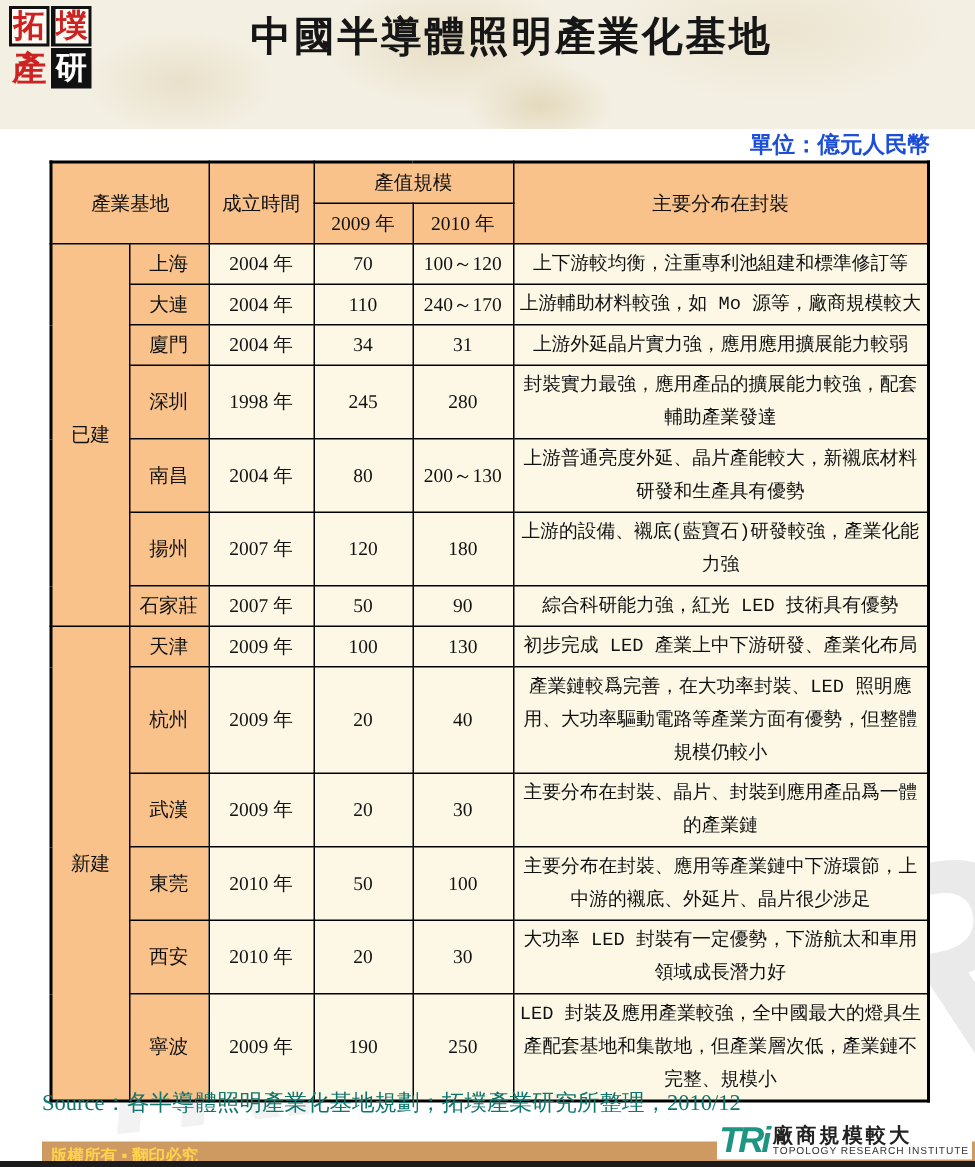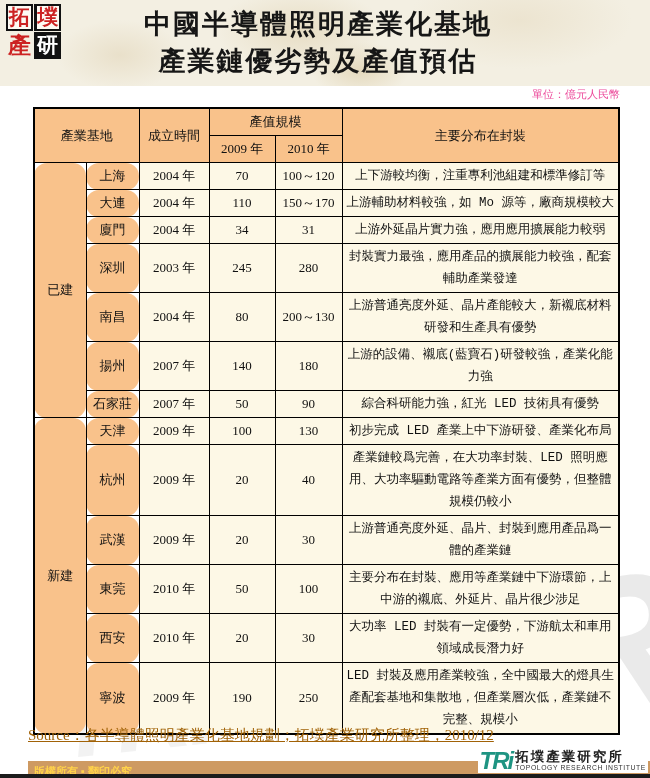--- a/index.html
+++ b/index.html
@@ -22,51 +22,51 @@
   
   .seal { position:absolute; top:4px; left:6px; width:56px; height:56px;
           display:grid; grid-template-columns:27px 27px; grid-template-rows:27px 27px; gap:1px; z-index:2; }
   .seal span { display:flex; align-items:center; justify-content:center;
                font-weight:bold; font-size:21px; line-height:1; }
   .seal .c0 { color:var(--logo_red); background:#fdfaf3; border:2px solid #111; }
   .seal .c1 { color:var(--logo_red); background:#fdfaf3; border:2px solid #111; border-left-width:3px; }
   .seal .c2 { color:var(--logo_red); background:transparent; font-size:23px; }
   .seal .c3 { color:#fff; background:#111; }
   
-  .title { position:absolute; top:6px; left:68px; width:500px; text-align:center;
+  .title { position:absolute; top:6px; left:91px; width:500px; text-align:center;
            font-weight:bold; color:#161616; z-index:2; }
   .title div { font-size:27px; line-height:37px; letter-spacing:2px; }
   
-  .unit { position:absolute; top:87px; right:30px; font-size:11px; color:#ec4899; z-index:2; }
+  .unit { position:absolute; top:87px; right:30px; font-size:15px; color:#1d4ed8; z-index:2;font-weight:bold; }
   
   .wm-right { position:absolute; top:540px; right:-70px; z-index:0;
               font-family:"Liberation Sans",sans-serif; font-style:italic; font-weight:bold;
               font-size:190px; letter-spacing:-8px; color:rgba(125,125,125,0.16);
               transform:rotate(-10deg); }
   .wm-bottom { position:absolute; top:655px; left:55px; z-index:0;
                font-family:"Liberation Sans",sans-serif; font-style:italic; font-weight:bold;
                font-size:105px; letter-spacing:-4px; color:rgba(125,125,125,0.10);
                transform:rotate(-6deg); }
   .wm-dot { position:absolute; top:648px; right:55px; width:13px; height:13px; border-radius:50%;
             background:rgba(225,70,70,0.45); z-index:0; }
   
   table.main { position:absolute; top:107px; left:33px; width:585px; z-index:1;
                border-collapse:collapse; table-layout:fixed;
                font-size:12.5px; color:#111; }
   table.main th, table.main td { border:1px solid #000; text-align:center; vertical-align:middle;
                                  padding:2px 3px; line-height:22px; }
   table.main { border:2px solid #000; }
   table.main th { background:var(--peach); font-weight:normal; font-size:13px; }
   thead tr.r1 { height:24px; } thead tr.r2 { height:26px; }
-  td.group-cell, td.city-cell { background:var(--peach); font-size:13px;border-radius:13px; }
+  td.group-cell, td.city-cell { background:var(--peach); font-size:13px; }
   td.data-cell { background:var(--cream); font-size:13px; }
   td.note-cell { background:var(--cream); font-size:12.5px; padding:2px 6px;font-family:Liberation Mono, monospace; }
   tbody tr { height:26px; }
   
-  .source { position:absolute; top:726px; left:28px; font-size:15px; color:#a16207; z-index:2;text-decoration:underline; }
+  .source { position:absolute; top:726px; left:28px; font-size:15px; color:#0f766e; z-index:2; }
   
   .footer-bar { position:absolute; left:0; bottom:4px; width:650px; height:13px;
                 background:var(--bar); z-index:3;margin-left:28px; }
   .footer-bar span { display:inline-block; padding-left:6px; font-family:"Liberation Sans",sans-serif;
                      font-size:11px; font-weight:bold; line-height:13px; color:var(--bar_text); }
   .black-strip { position:absolute; left:0; bottom:0; width:650px; height:4px; background:#1c1c1c; z-index:3; }
   
   .tri-logo { position:absolute; right:2px; bottom:5px; background:#fff; z-index:4;
               display:flex; align-items:center; gap:3px; padding:1px 2px; }
   .tri-acronym { font-family:"Liberation Sans",sans-serif; font-style:italic; font-weight:bold;
@@ -81,21 +81,20 @@
 
 <div class="banner"></div>
 <div class="seal">
   <span class="c0">拓</span>
   <span class="c1">墣</span>
   <span class="c2">產</span>
   <span class="c3">研</span>
 </div>
 <div class="title">
   <div>中國半導體照明產業化基地</div>
-  <div>產業鏈優劣勢及產值預估</div>
 </div>
 <div class="unit">單位：億元人民幣</div>
 
 <div class="wm-right">TRi</div>
 <div class="wm-bottom">TRi</div>
 <div class="wm-dot"></div>
 
 <table class="main">
   <colgroup>
     <col style="width:52px">
@@ -123,48 +122,48 @@
         <td class="city-cell">上海</td>
         <td class="data-cell">2004 年</td>
         <td class="data-cell">70</td>
         <td class="data-cell">100～120</td>
         <td class="note-cell">上下游較均衡，注重專利池組建和標準修訂等</td>
       </tr>
       <tr>
         <td class="city-cell">大連</td>
         <td class="data-cell">2004 年</td>
         <td class="data-cell">110</td>
-        <td class="data-cell">150～170</td>
+        <td class="data-cell">240～170</td>
         <td class="note-cell">上游輔助材料較強，如 Mo 源等，廠商規模較大</td>
       </tr>
       <tr>
         <td class="city-cell">廈門</td>
         <td class="data-cell">2004 年</td>
         <td class="data-cell">34</td>
         <td class="data-cell">31</td>
         <td class="note-cell">上游外延晶片實力強，應用應用擴展能力較弱</td>
       </tr>
       <tr>
         <td class="city-cell">深圳</td>
-        <td class="data-cell">2003 年</td>
+        <td class="data-cell">1998 年</td>
         <td class="data-cell">245</td>
         <td class="data-cell">280</td>
         <td class="note-cell">封裝實力最強，應用產品的擴展能力較強，配套輔助產業發達</td>
       </tr>
       <tr>
         <td class="city-cell">南昌</td>
         <td class="data-cell">2004 年</td>
         <td class="data-cell">80</td>
         <td class="data-cell">200～130</td>
         <td class="note-cell">上游普通亮度外延、晶片產能較大，新襯底材料研發和生產具有優勢</td>
       </tr>
       <tr>
         <td class="city-cell">揚州</td>
         <td class="data-cell">2007 年</td>
-        <td class="data-cell">140</td>
+        <td class="data-cell">120</td>
         <td class="data-cell">180</td>
         <td class="note-cell">上游的設備、襯底(藍寶石)研發較強，產業化能力強</td>
       </tr>
       <tr>
         <td class="city-cell">石家莊</td>
         <td class="data-cell">2007 年</td>
         <td class="data-cell">50</td>
         <td class="data-cell">90</td>
         <td class="note-cell">綜合科研能力強，紅光 LED 技術具有優勢</td>
       </tr>
@@ -181,21 +180,21 @@
         <td class="data-cell">2009 年</td>
         <td class="data-cell">20</td>
         <td class="data-cell">40</td>
         <td class="note-cell">產業鏈較爲完善，在大功率封裝、LED 照明應用、大功率驅動電路等產業方面有優勢，但整體規模仍較小</td>
       </tr>
       <tr>
         <td class="city-cell">武漢</td>
         <td class="data-cell">2009 年</td>
         <td class="data-cell">20</td>
         <td class="data-cell">30</td>
-        <td class="note-cell">上游普通亮度外延、晶片、封裝到應用產品爲一體的產業鏈</td>
+        <td class="note-cell">主要分布在封裝、晶片、封裝到應用產品爲一體的產業鏈</td>
       </tr>
       <tr>
         <td class="city-cell">東莞</td>
         <td class="data-cell">2010 年</td>
         <td class="data-cell">50</td>
         <td class="data-cell">100</td>
         <td class="note-cell">主要分布在封裝、應用等產業鏈中下游環節，上中游的襯底、外延片、晶片很少涉足</td>
       </tr>
       <tr>
         <td class="city-cell">西安</td>
@@ -216,16 +215,16 @@
 
 <div class="source">Source：各半導體照明產業化基地規劃；拓墣產業研究所整理，2010/12</div>
 <div class="footer-bar">
   <span>版權所有 ▪ 翻印必究</span>
 </div>
 <div class="black-strip"></div>
 
 <div class="tri-logo">
   <span class="tri-acronym">TRi</span>
   <span class="tri-names">
-    <span class="tri-zh">拓墣產業研究所</span>
+    <span class="tri-zh">廠商規模較大</span>
     <span class="tri-en">TOPOLOGY RESEARCH INSTITUTE</span>
   </span>
 </div>
 
 </body></html>

